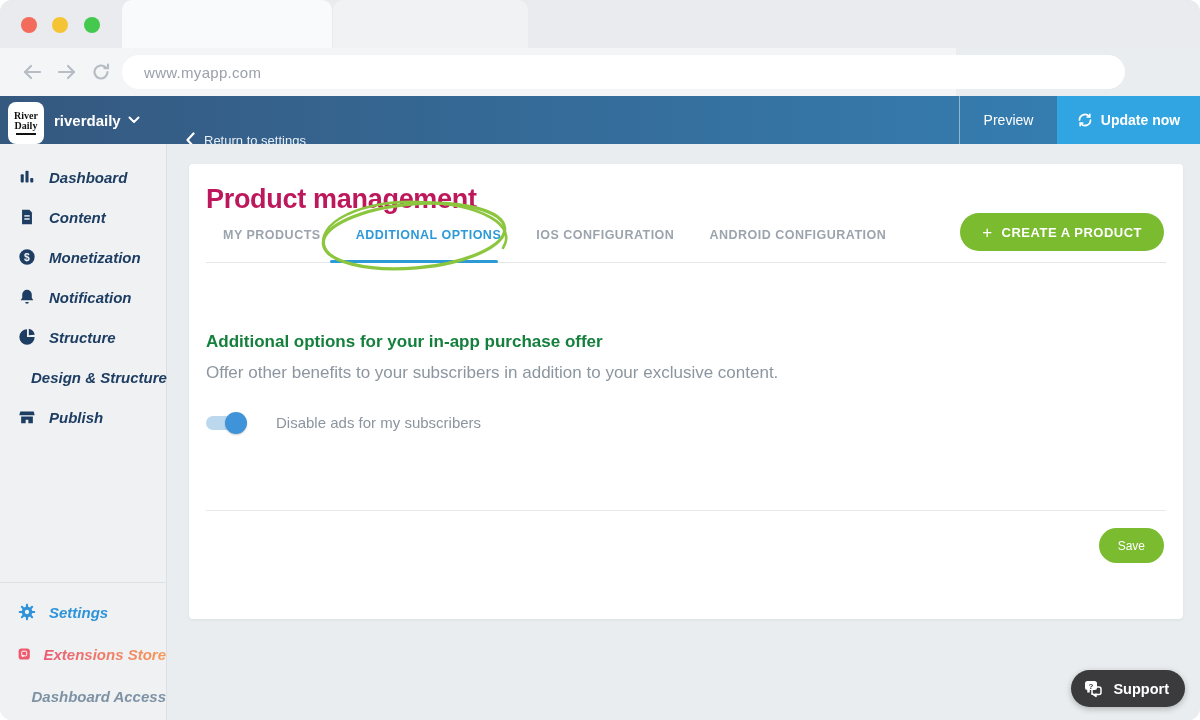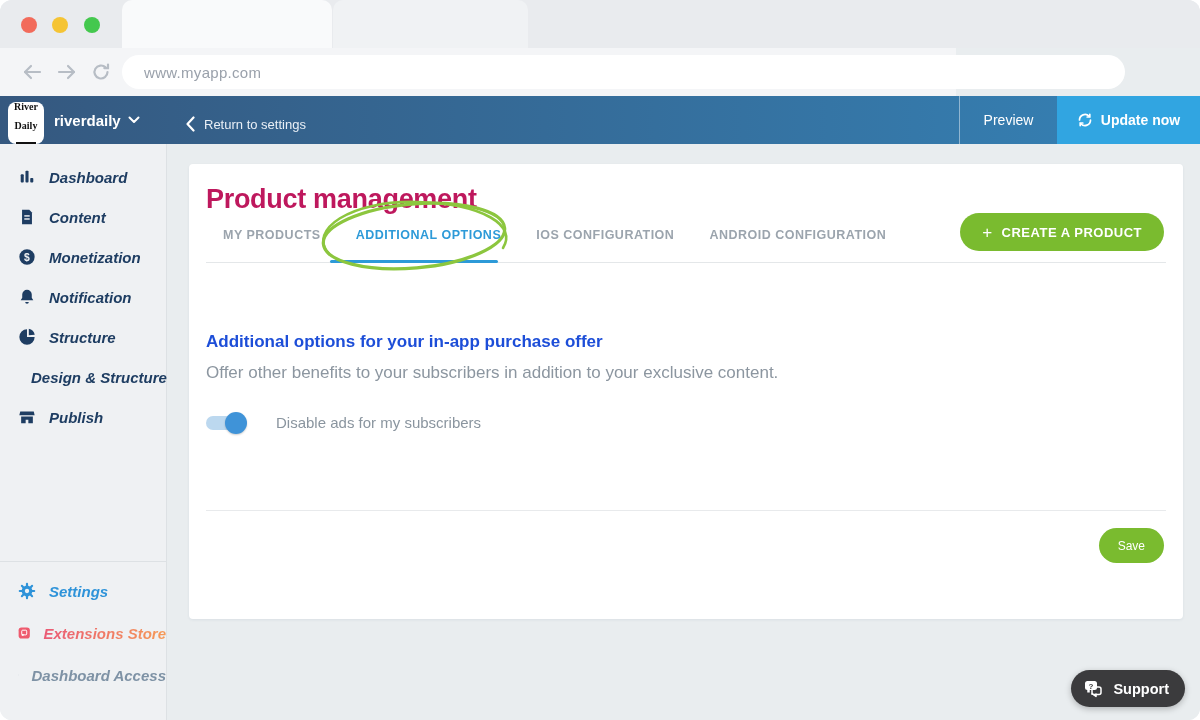--- a/index.html
+++ b/index.html
@@ -20,54 +20,54 @@
   .navbtn { position:absolute; top:12px; width:24px; height:24px; border:none; background:transparent; color:#b7bdc5; cursor:pointer; padding:0; }
   .nb-back { left:20px; } .nb-fwd { left:55px; } .nb-refresh { left:90px; }
   .addressbar { position:absolute; left:122px; top:7px; width:1003px; height:34px; background:#fff; border-radius:17px; display:flex; align-items:center; padding-left:22px; }
   .addressbar .url { font-size:15px; color:#9aa1ab; letter-spacing:.3px; }
   .avatar { position:absolute; right:40px; top:59px; width:26px; height:26px; border-radius:50%; background:#b7bcc9; }
   .kebab { position:absolute; right:16px; top:58px; width:14px; height:28px; background:transparent; border:none; cursor:pointer; }
   .kebab i { display:block; width:5px; height:5px; border-radius:50%; background:#b0b6bf; margin:3px auto; }
 
   
   .appbar { position:absolute; top:96px; left:0; width:1200px; height:48px; background:linear-gradient(90deg,#35587f 0%,#3582b6 100%); }
-  .logo { position:absolute; left:8px; top:6px; width:36px; height:42px; background:#fff; border-radius:8px; display:flex; flex-direction:column; align-items:center; justify-content:space-between; font-family:"Liberation Serif", serif; font-weight:bold; color:#111; line-height:10px; font-size:10px; }
+  .logo { position:absolute; left:8px; top:6px; width:36px; height:42px; background:#fff; border-radius:8px; display:flex; flex-direction:column; align-items:center; justify-content:center; font-family:"Liberation Serif", serif; font-weight:bold; color:#111; line-height:10px; font-size:10px; }
   .logo .rule { width:20px; height:2px; background:#111; margin-top:2px; }
   .account { position:absolute; left:54px; top:0; height:48px; display:flex; align-items:center; gap:7px; background:transparent; border:none; cursor:pointer; }
   .account .name { color:#fff; font-size:15px; font-weight:700; }
-  .return { position:absolute; left:186px; top:0; height:56px; display:flex; align-items:center; gap:9px; background:transparent; border:none; cursor:pointer; }
+  .return { position:absolute; left:186px; top:16px; height:56px; display:flex; align-items:center; gap:9px; background:transparent; border:none; cursor:pointer; }
   .return .txt { color:#e9eff6; font-size:13px; }
   .bar-divider { position:absolute; left:959px; top:0; width:1px; height:48px; background:rgba(255,255,255,.45); }
   .preview-btn { position:absolute; left:960px; top:0; width:97px; height:48px; background:transparent; border:none; color:#fff; font-size:14px; cursor:pointer; font-family:inherit; }
   .update-btn { position:absolute; left:1057px; top:0; width:143px; height:48px; background:#31a5e1; border:none; color:#fff; font-size:14px; font-weight:700; cursor:pointer; display:flex; align-items:center; justify-content:center; gap:8px; font-family:inherit; }
 
   
   .sidebar { position:absolute; top:144px; left:0; width:167px; height:576px; background:#eff1f3; border-right:1px solid #dde1e4; display:flex; flex-direction:column; padding-top:13px; }
   .side-item { height:40px; display:flex; align-items:center; gap:13px; padding-left:18px; cursor:pointer; }
   .side-item .lbl { font-size:15px; font-weight:600; color:#1e3d62; white-space:nowrap;font-style:italic; }
-  .side-footer { margin-top:auto; padding-bottom:24px; }
+  .side-footer { margin-top:auto; padding-bottom:3px; }
   .side-sep { height:1px; background:#dde1e4; margin-bottom:8px; }
   .side-item.settings .lbl { color:#2e93d9; }
   .side-item.extensions .lbl { background:linear-gradient(90deg,#ea5a75,#f59a57); -webkit-background-clip:text; background-clip:text; color:transparent; }
   .side-item.access .lbl { color:#7e92a5; font-weight:600; }
   .side-footer .side-item { height:42px; }
 
   
   .main { position:absolute; top:144px; left:167px; width:1033px; height:576px; background:#e9edef; }
   .card { position:absolute; left:22px; top:20px; width:994px; height:455px; background:#fff; border-radius:4px; box-shadow:0 1px 3px rgba(30,60,100,.07); }
   .page-title { position:absolute; left:17px; top:20px; font-size:27px; font-weight:800; color:#be185d; letter-spacing:-.3px; }
   .tabs { position:absolute; left:34px; top:64px; display:flex; gap:35px; }
   .tab-link { background:transparent; border:none; cursor:pointer; font-family:inherit; font-size:12.5px; font-weight:700; letter-spacing:.5px; color:#9ba4ad; padding:0; }
   .tab-link.active { color:#2d9ad8; }
   .tabs-rule { position:absolute; left:17px; right:17px; top:98px; height:1px; background:#e4e7e9; }
   .tabs-underline { position:absolute; left:141px; top:96px; width:168px; height:3px; background:#2d9ad8; border-radius:2px; }
   .annotation { position:absolute; left:110px; top:14px; pointer-events:none; }
   .create-btn { position:absolute; right:19px; top:49px; height:38px; padding:0 22px; border:none; border-radius:19px; background:#7abb2f; color:#fff; font-family:inherit; font-size:13px; font-weight:700; letter-spacing:.5px; cursor:pointer; display:flex; align-items:center; gap:9px; }
   .create-btn .plus { font-size:17px; font-weight:400; line-height:1; }
-  .section-heading { position:absolute; left:17px; top:168px; font-size:17px; font-weight:700; color:#1d4ed8; }
+  .section-heading { position:absolute; left:17px; top:168px; font-size:17px; font-weight:700; color:#15803d; }
   .section-desc { position:absolute; left:17px; top:199px; font-size:17px; color:#8c96a0; }
   .toggle-row { position:absolute; left:17px; top:250px; display:flex; align-items:center; gap:32px; }
   .toggle { position:relative; width:38px; height:14px; background:#bcd8ef; border-radius:7px; border:none; cursor:pointer; }
   .toggle .knob { position:absolute; right:-3px; top:-4px; width:22px; height:22px; border-radius:50%; background:#3f93d8; box-shadow:0 1px 2px rgba(0,0,0,.2); }
   .toggle-label { font-size:15px; color:#8a959f; }
   .card-sep { position:absolute; left:17px; right:17px; top:346px; height:1px; background:#e8eaec; }
   .save-btn { position:absolute; right:19px; top:364px; height:35px; padding:0 19px; border:none; border-radius:18px; background:#7abb2f; color:#fff; font-family:inherit; font-size:12px; cursor:pointer; }
 
   
   .support-btn { position:absolute; right:15px; bottom:13px; height:37px; padding:0 16px 0 12px; background:#3b3b3d; border:none; border-radius:19px; color:#fff; font-family:inherit; font-size:14.5px; font-weight:600; cursor:pointer; display:flex; align-items:center; gap:8px; box-shadow:0 2px 6px rgba(0,0,0,.25); }

